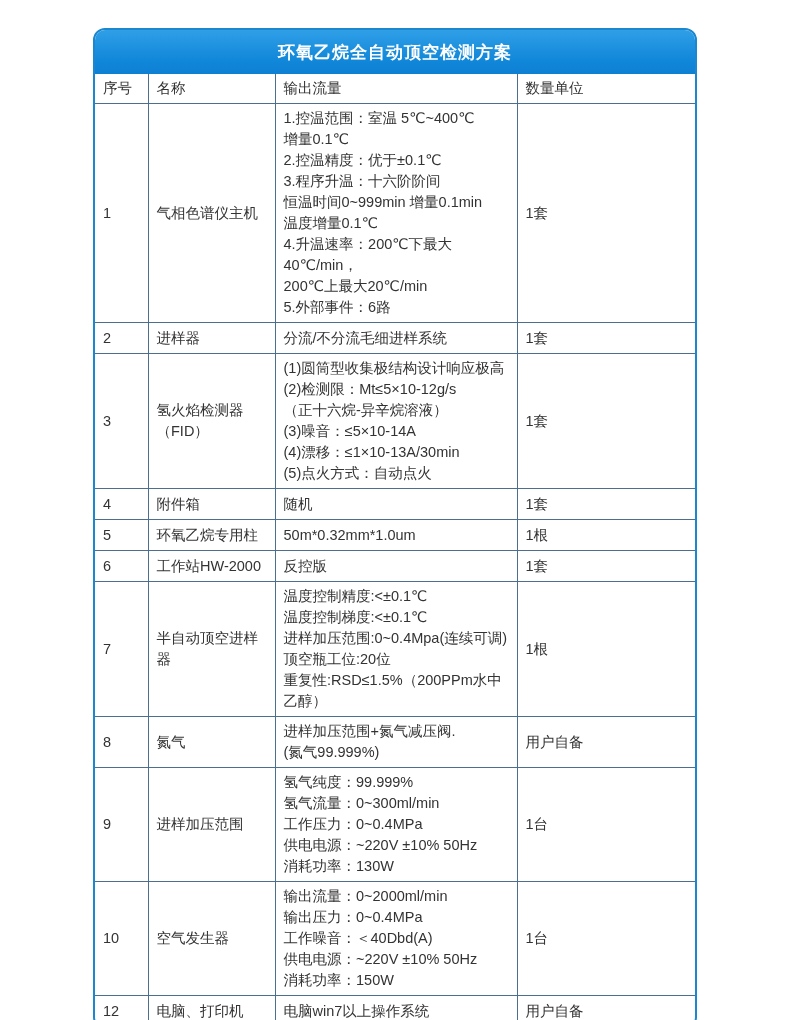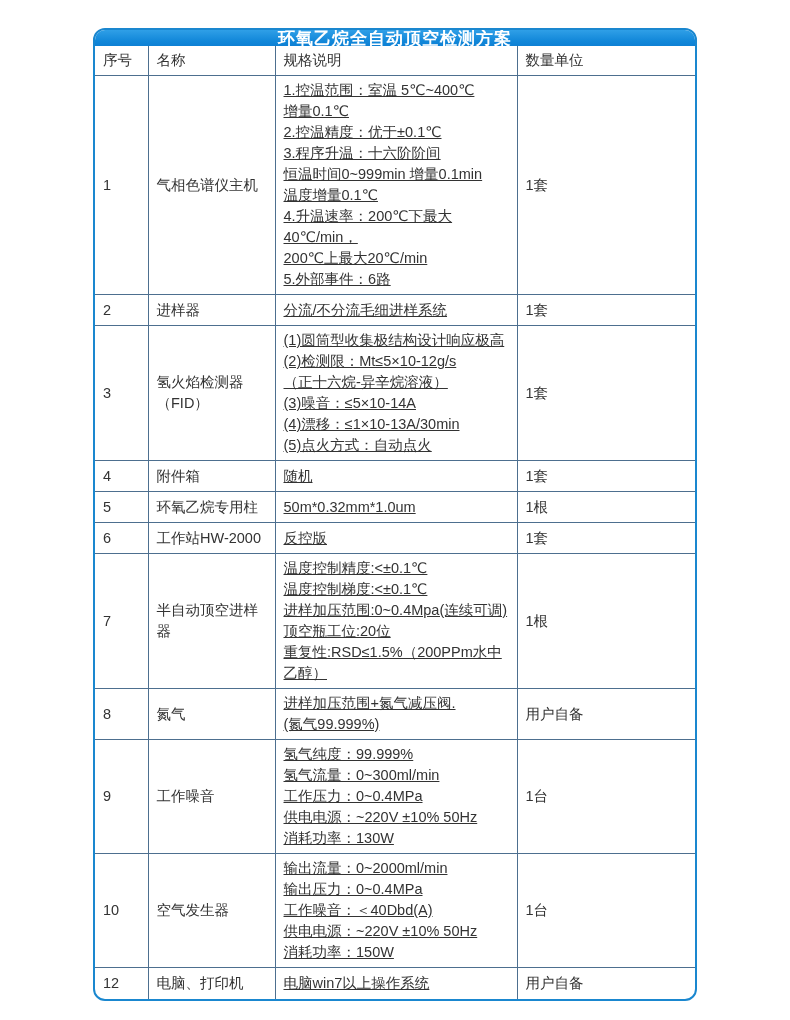--- a/index.html
+++ b/index.html
@@ -11,21 +11,21 @@
   }
   .card {
     width: 604px;
     margin: 28px auto 0;
     border: 2px solid #1a87cf;
     border-radius: 12px;
     overflow: hidden;
     background: #ffffff;
   }
   .title-bar {
-    height: 16px;
+    height: 44px;
     background: linear-gradient(180deg, #2f9fe7 0%, #1187d9 70%, #0e80d4 100%);
     display: flex;
     align-items: center;
     justify-content: center;
     color: #ffffff;
     font-size: 17px;
     font-weight: bold;
     letter-spacing: 1px;
   }
   table.spec-table {
@@ -47,42 +47,42 @@
     font-weight: normal;
     overflow: hidden;
     margin-top: 20px;
   }
   
   .spec-table th:first-child, .spec-table td:first-child { border-left: none; }
   .spec-table th:last-child,  .spec-table td:last-child  { border-right: none; }
   .spec-table thead th { border-top: none; }
   .spec-table tbody tr:last-child td { border-bottom: none; }
   .no-cell  { text-align: center; }
-  .spec-cell { white-space: pre-line; padding-top: 5px; padding-bottom: 5px; text-decoration: underline; }
+  .spec-cell { white-space: pre-line; padding-top: 5px; padding-bottom: 5px; }
   .single td { height: 31px; }
 </style>
 </head>
 <body>
 
 <div class="card">
   <div class="title-bar">
     <span>环氧乙烷全自动顶空检测方案</span>
   </div>
   <table class="spec-table">
     <colgroup>
       <col class="c-no">
         <col class="c-name">
         <col class="c-spec">
         <col>
     </colgroup>
     <thead>
       <tr>
         <th class="no-cell">序号</th>
         <th>名称</th>
-        <th>规格说明</th>
+        <th>输出流量</th>
         <th>数量单位</th>
       </tr>
     </thead>
     <tbody>
       <tr>
         <td class="no-cell">1</td>
         <td>气相色谱仪主机</td>
         <td class="spec-cell">1.控温范围：室温 5℃~400℃
 增量0.1℃
 2.控温精度：优于±0.1℃
@@ -141,21 +141,21 @@
       </tr>
       <tr>
         <td class="no-cell">8</td>
         <td>氮气</td>
         <td class="spec-cell">进样加压范围+氮气减压阀.
 (氮气99.999%)</td>
         <td>用户自备</td>
       </tr>
       <tr>
         <td class="no-cell">9</td>
-        <td>工作噪音</td>
+        <td>进样加压范围</td>
         <td class="spec-cell">氢气纯度：99.999%
 氢气流量：0~300ml/min
 工作压力：0~0.4MPa
 供电电源：~220V ±10% 50Hz
 消耗功率：130W</td>
         <td>1台</td>
       </tr>
       <tr>
         <td class="no-cell">10</td>
         <td>空气发生器</td>

